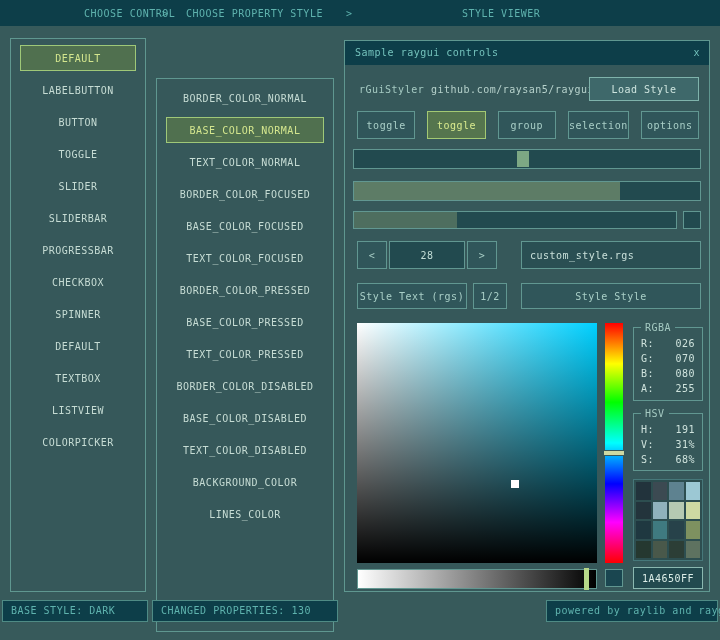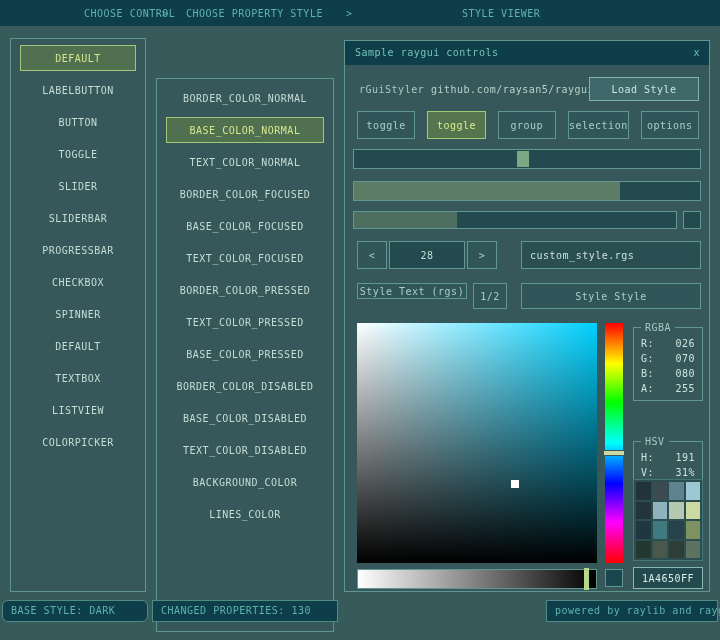--- a/index.html
+++ b/index.html
@@ -74,48 +74,48 @@
   .fill{position:absolute;left:0;top:0;bottom:0;background:#5d7c66;}
   .scrollbar{left:8px;top:146px;width:324px;height:18px;}
   .scrollbar .fill{background:#4e6e5f;}
   .side-box{left:338px;top:146px;width:18px;height:18px;background:var(--track);border:1px solid var(--btn-border);}
 
   .spin-dec{left:12px;top:176px;width:30px;height:28px;}
   .spin-value{left:44px;top:176px;width:76px;height:28px;display:flex;align-items:center;justify-content:center;background:var(--track);border:1px solid var(--btn-border);color:#c3ded7;}
   .spin-inc{left:122px;top:176px;width:30px;height:28px;}
   .filename{left:176px;top:176px;width:180px;height:28px;display:flex;align-items:center;background:#2a4f53;border:1px solid var(--btn-border);color:#c9e0da;padding-left:8px;}
 
-  .style-text-btn{left:12px;top:218px;width:110px;height:16px;}
+  .style-text-btn{left:12px;top:218px;width:110px;height:26px;}
   .page-ind{left:128px;top:218px;width:34px;height:26px;}
   .save-btn{left:176px;top:218px;width:180px;height:26px;}
 
   .sv-square{left:12px;top:258px;width:240px;height:240px;border:0;cursor:crosshair;}
   .sv-cursor{position:absolute;width:8px;height:8px;background:#ffffff;margin:-4px 0 0 -4px;}
   .hue-bar{left:260px;top:258px;width:18px;height:240px;
     background:linear-gradient(to bottom,#ff0000 0%,#ffff00 17%,#00ff00 33%,#00ffff 50%,#0000ff 67%,#ff00ff 83%,#ff0000 100%);
     cursor:pointer;}
   .hue-handle{position:absolute;left:-2px;right:-2px;height:6px;background:#cdd9a2;border:1px solid #37585a;}
 
   .group-box{border:1px solid var(--btn-border);}
   .group-title{position:absolute;top:-6px;left:7px;background:var(--panel);padding:0 4px;color:var(--text-dim);}
   .rgba-box{left:288px;top:262px;width:70px;height:74px;padding-top:8px;}
-  .hsv-box{left:288px;top:348px;width:70px;height:58px;padding-top:8px;margin-top:28px;}
+  .hsv-box{left:288px;top:348px;width:70px;height:58px;padding-top:8px;}
   .vrow{display:flex;justify-content:space-between;padding:0 7px;line-height:15px;color:#cfe3dd;}
 
   .swatch-grid{left:288px;top:414px;width:70px;height:82px;display:grid;grid-template-columns:repeat(4,1fr);grid-template-rows:repeat(4,1fr);gap:2px;background:#2d4e50;border:1px solid #46787a;padding:2px;}
   .swatch{width:100%;height:100%;cursor:pointer;}
 
   .value-bar{left:12px;top:504px;width:240px;height:20px;background:linear-gradient(to right,#ffffff,#000000);border:1px solid var(--btn-border);}
   .value-handle{position:absolute;top:-2px;bottom:-2px;width:5px;background:#b7d889;}
   .current-color{left:260px;top:504px;width:18px;height:18px;border:1px solid var(--btn-border);}
   .hex-box{left:288px;top:502px;width:70px;height:22px;display:flex;align-items:center;justify-content:center;background:var(--track);border:1px solid #8ab8b0;color:#dceee8;}
 
   
   .status{position:absolute;top:600px;height:22px;background:var(--bar);border:1px solid var(--line-soft);color:var(--accent-text);line-height:20px;padding:0 8px;white-space:nowrap;}
-  .st-left{left:2px;width:146px;border-radius:6px;}
+  .st-left{left:2px;width:146px;}
   .st-mid{left:152px;width:186px;}
   .st-right{right:2px;width:172px;}
 </style>
 </head>
 <body>
 
 <div class="page">
 
   <header class="topbar">
     <span class="tb-1">CHOOSE CONTROL</span>
@@ -142,22 +142,22 @@
     </div>
 
   <div class="panel panel-mid">
       <div class="list-item">BORDER_COLOR_NORMAL</div>
       <div class="list-item selected">BASE_COLOR_NORMAL</div>
       <div class="list-item">TEXT_COLOR_NORMAL</div>
       <div class="list-item">BORDER_COLOR_FOCUSED</div>
       <div class="list-item">BASE_COLOR_FOCUSED</div>
       <div class="list-item">TEXT_COLOR_FOCUSED</div>
       <div class="list-item">BORDER_COLOR_PRESSED</div>
+      <div class="list-item">BASE_COLOR_PRESSED</div>
       <div class="list-item">TEXT_COLOR_PRESSED</div>
-      <div class="list-item">BASE_COLOR_PRESSED</div>
       <div class="list-item">BORDER_COLOR_DISABLED</div>
       <div class="list-item">BASE_COLOR_DISABLED</div>
       <div class="list-item">TEXT_COLOR_DISABLED</div>
       <div class="list-item">BACKGROUND_COLOR</div>
       <div class="list-item">LINES_COLOR</div>
     </div>
 
   <div class="window">
     <div class="titlebar">
       <span>Sample raygui controls</span>

